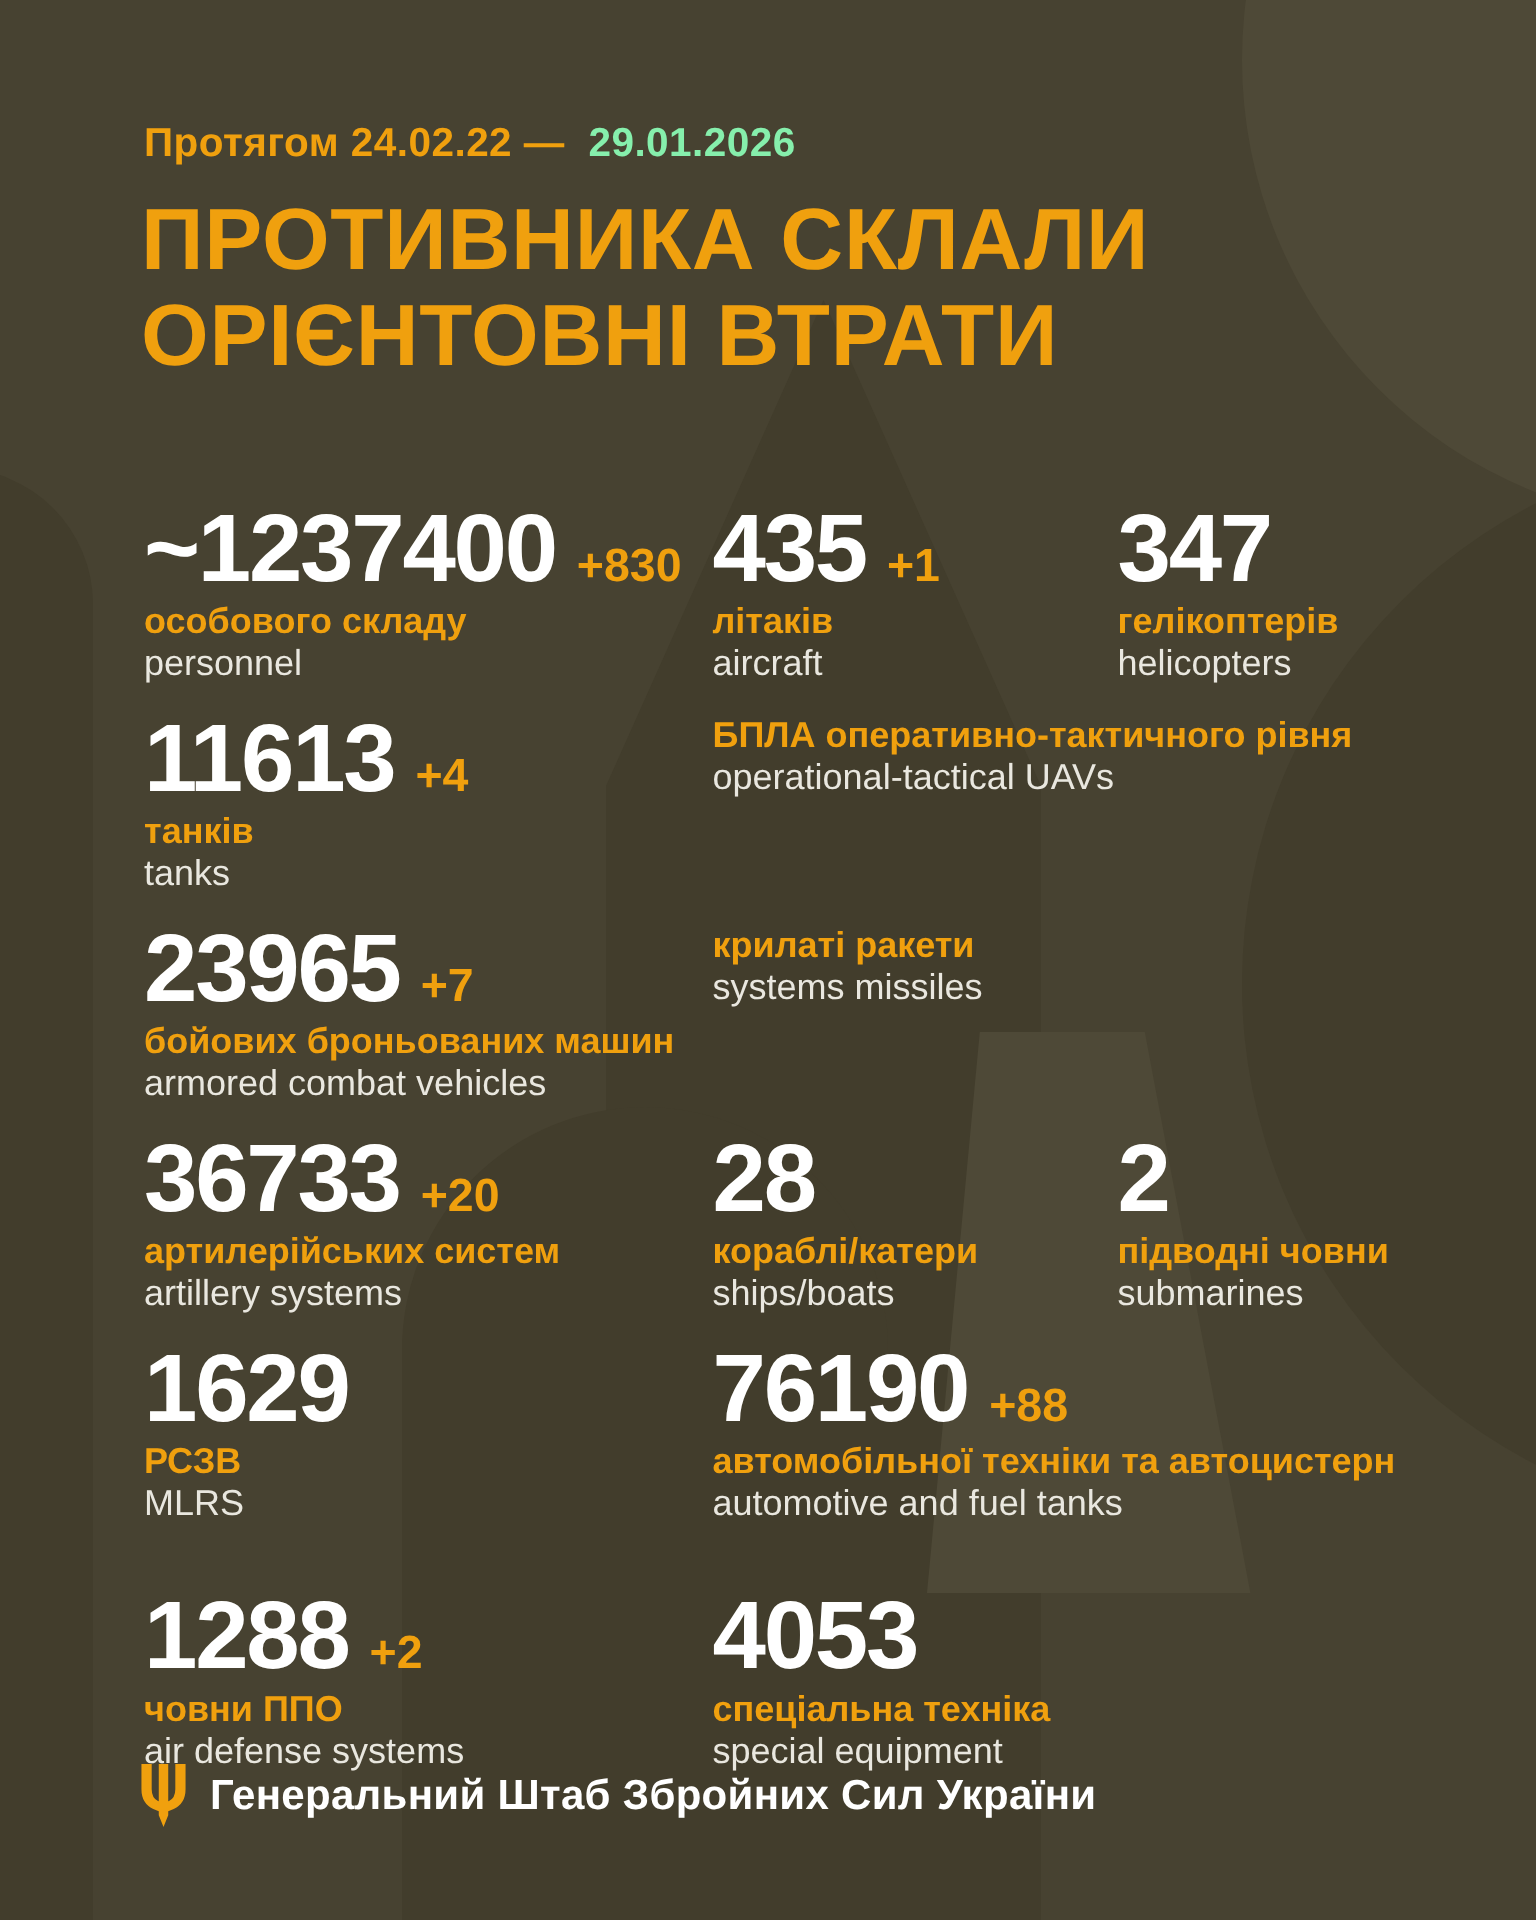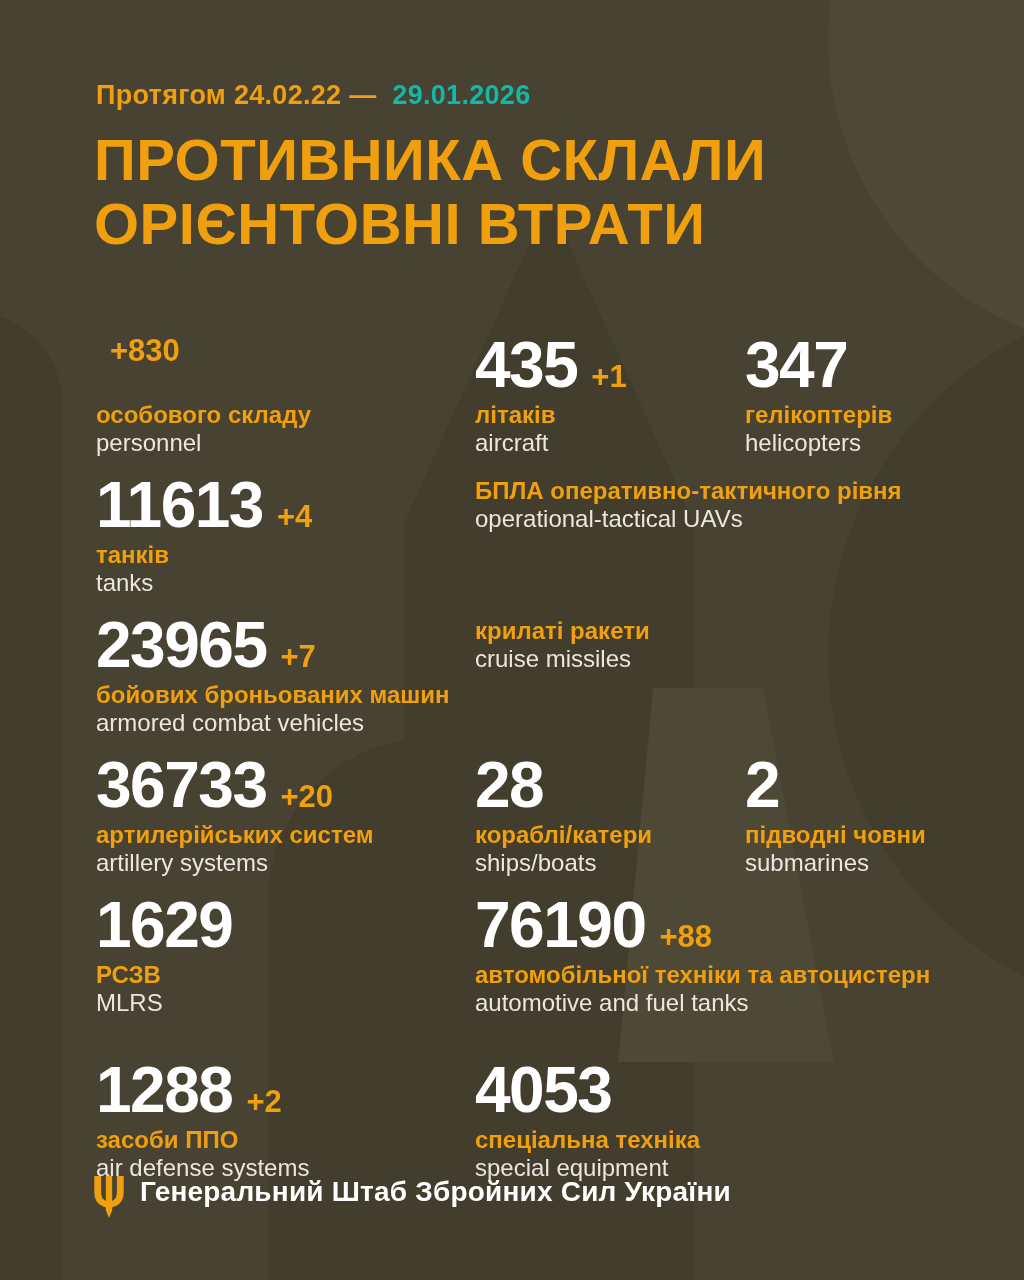--- a/index.html
+++ b/index.html
@@ -20,37 +20,37 @@
   .wm-center-shell{left:404px;top:200px;width:290px;height:1080px;
     clip-path:polygon(50% 0,100% 30%,100% 100%,0 100%,0 30%);}
   .wm-right-circle{left:828px;top:296px;width:720px;height:720px;border-radius:50%;}
   .wm-corner-light{left:828px;top:-270px;width:620px;height:620px;border-radius:50%;}
   .wm-beam-light{left:618px;top:688px;width:220px;height:374px;
     clip-path:polygon(16% 0,66% 0,98% 100%,0 100%);}
 
   
   .dateline{position:absolute;left:96px;top:80px;font-size:27px;letter-spacing:.3px;}
   .dateline .pfx{color:#f0a00e;font-weight:600;}
-  .dateline .dt{color:#14b8a6;font-weight:700;margin-left:8px;}
+  .dateline .dt{color:#86efac;font-weight:700;margin-left:8px;}
   .title{position:absolute;left:94px;top:128px;color:#f0a00e;
     font-size:58px;font-weight:700;line-height:64px;letter-spacing:.5px;}
 
   
   .stat{position:absolute;}
   .c1{left:96px;} .c2{left:475px;} .c3{left:745px;}
   .r1{top:333px;} .r2{top:473px;} .r3{top:613px;}
   .r4{top:753px;} .r5{top:893px;} .r6{top:1058px;}
   .num-line{display:flex;align-items:baseline;height:64px;}
   .num{color:#ffffff;font-size:64px;font-weight:700;letter-spacing:-1.5px;line-height:64px;white-space:nowrap;}
   .delta{color:#f0a00e;font-size:31px;font-weight:700;margin-left:14px;letter-spacing:0;}
   .label-uk{margin-top:4px;color:#f0a00e;font-size:24px;font-weight:700;line-height:28px;white-space:nowrap;}
   .label-en{color:#e9e7df;font-size:24px;font-weight:400;line-height:28px;white-space:nowrap;}
 
   
-  .footer{position:absolute;left:94px;top:1176px;display:flex;gap:16px;}
+  .footer{position:absolute;left:94px;top:1176px;display:flex;align-items:center;gap:16px;}
   .footer .org{color:#ffffff;font-size:28px;font-weight:700;letter-spacing:.2px;}
   .trident{width:30px;height:42px;display:block;}
 </style>
 </head>
 <body>
 
 <div class="shape sh-light wm-corner-light"></div>
 <div class="shape sh-dark wm-right-circle"></div>
 <div class="shape sh-dark wm-center-shell"></div>
 <div class="shape sh-dark wm-left-shell"></div>
@@ -61,20 +61,21 @@
   <span class="pfx">Протягом 24.02.22 —</span>
   <span class="dt">29.01.2026</span>
 </div>
 <div class="title">
   <div>ПРОТИВНИКА СКЛАЛИ</div>
   <div>ОРІЄНТОВНІ ВТРАТИ</div>
 </div>
 
 <div class="stat r1 c1">
   <div class="num-line">
+      <span class="num">~1237400</span>
       <span class="delta">+830</span>
     </div>
   <div class="label-uk">особового складу</div>
   <div class="label-en">personnel</div>
 </div>
 <div class="stat r1 c2">
   <div class="num-line">
       <span class="num">435</span>
       <span class="delta">+1</span>
     </div>
@@ -106,21 +107,21 @@
 <div class="stat r3 c1">
   <div class="num-line">
       <span class="num">23965</span>
       <span class="delta">+7</span>
     </div>
   <div class="label-uk">бойових броньованих машин</div>
   <div class="label-en">armored combat vehicles</div>
 </div>
 <div class="stat r3 c2">
   <div class="label-uk">крилаті ракети</div>
-  <div class="label-en">cruise missiles</div>
+  <div class="label-en">systems missiles</div>
 </div>
 
 <div class="stat r4 c1">
   <div class="num-line">
       <span class="num">36733</span>
       <span class="delta">+20</span>
     </div>
   <div class="label-uk">артилерійських систем</div>
   <div class="label-en">artillery systems</div>
 </div>
@@ -156,21 +157,21 @@
     </div>
   <div class="label-uk">автомобільної техніки та автоцистерн</div>
   <div class="label-en">automotive and fuel tanks</div>
 </div>
 
 <div class="stat r6 c1">
   <div class="num-line">
       <span class="num">1288</span>
       <span class="delta">+2</span>
     </div>
-  <div class="label-uk">засоби ППО</div>
+  <div class="label-uk">човни ППО</div>
   <div class="label-en">air defense systems</div>
 </div>
 <div class="stat r6 c2">
   <div class="num-line">
       <span class="num">4053</span>
       <span class="delta"></span>
     </div>
   <div class="label-uk">спеціальна техніка</div>
   <div class="label-en">special equipment</div>
 </div>

